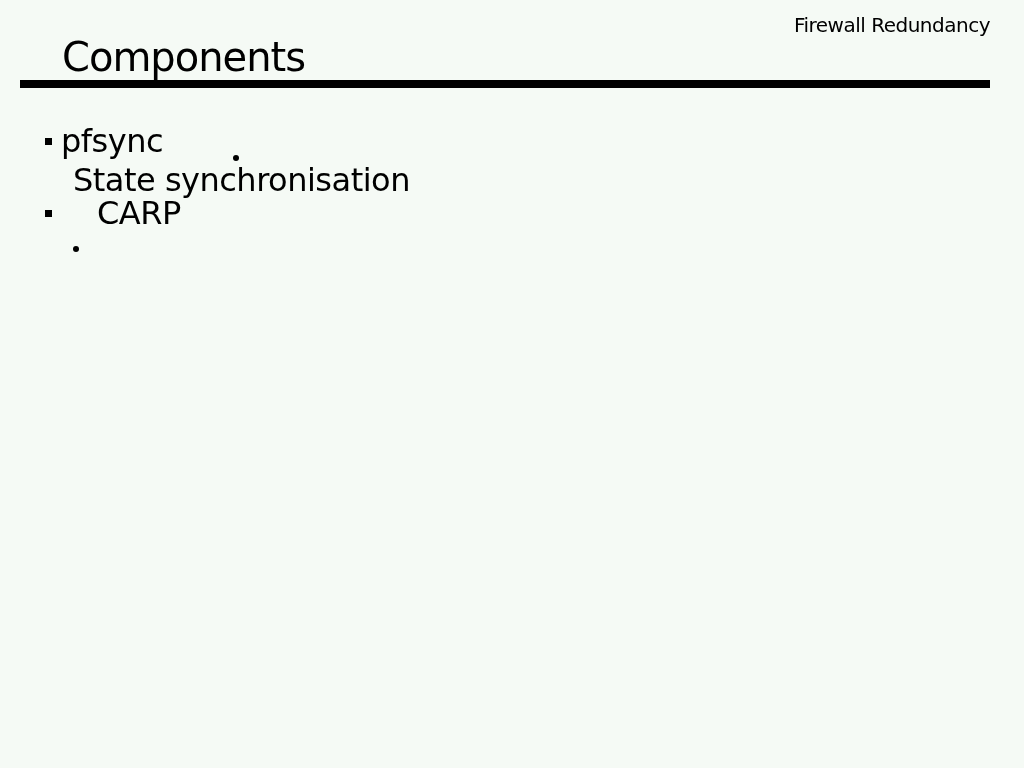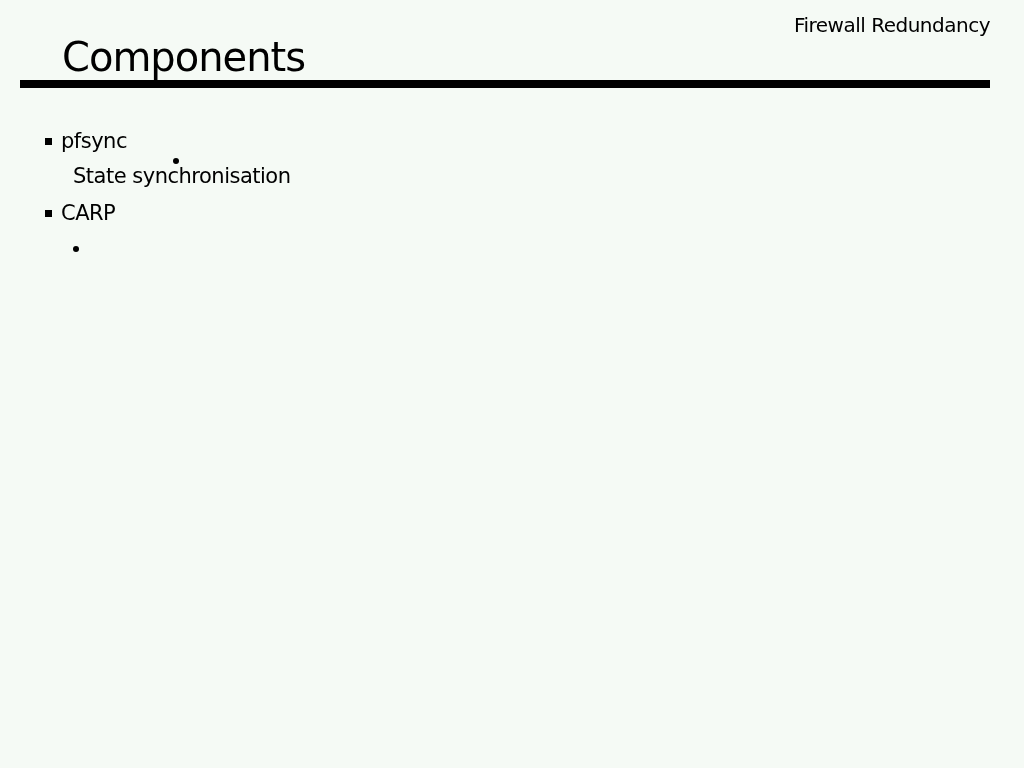--- a/index.html
+++ b/index.html
@@ -44,28 +44,29 @@
     width: 970px;
     height: 8px;
     background: #000000;
   }
   .bullet-row {
     position: absolute;
     display: flex;
     align-items: center;
     height: 38px;
     white-space: nowrap;
-    font-size: 21px;
+    font-size: 32px;
     letter-spacing: -0.5px;
+    justify-content: center;
   }
   .bullet-row.level-1 { left: 45px; }
   .bullet-row.level-2 { left: 73px; }
   .row-0 { top: 122px; }
   .row-1 { top: 158px; flex-direction: column; }
-  .row-2 { top: 194px; }
+  .row-2 { top: 194px; gap: 36px; }
   .row-3 { top: 230px; }
   .bullet-square {
     width: 7px;
     height: 7px;
     background: #000000;
     margin-right: 9px;
     flex: 0 0 auto;
   }
   .bullet-dot {
     width: 6px;

